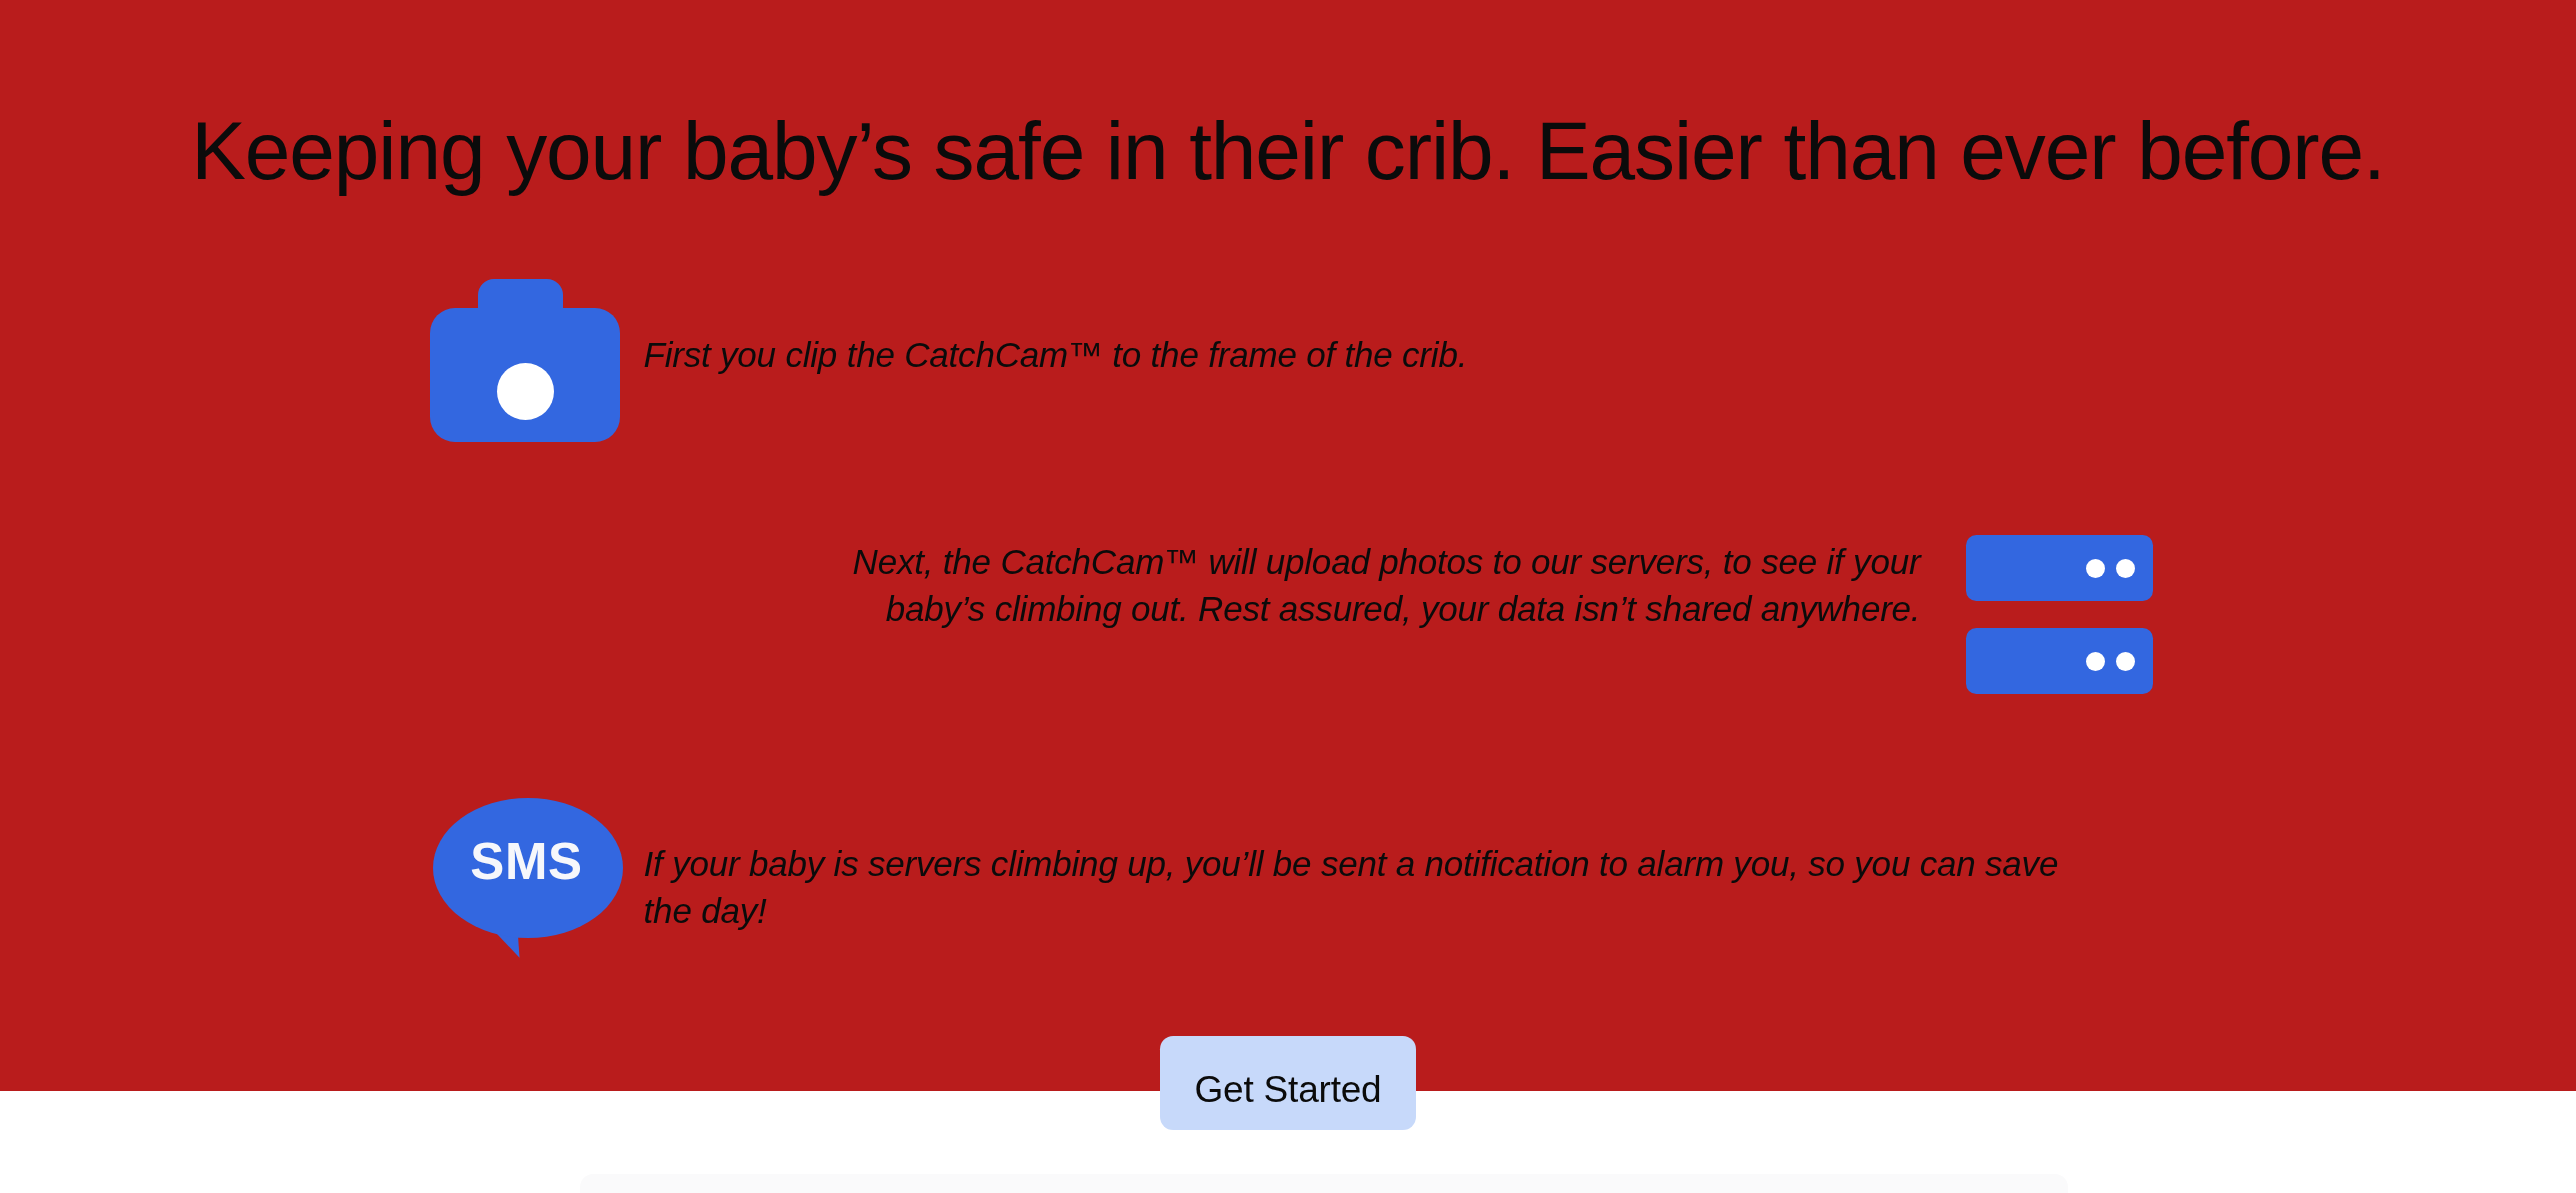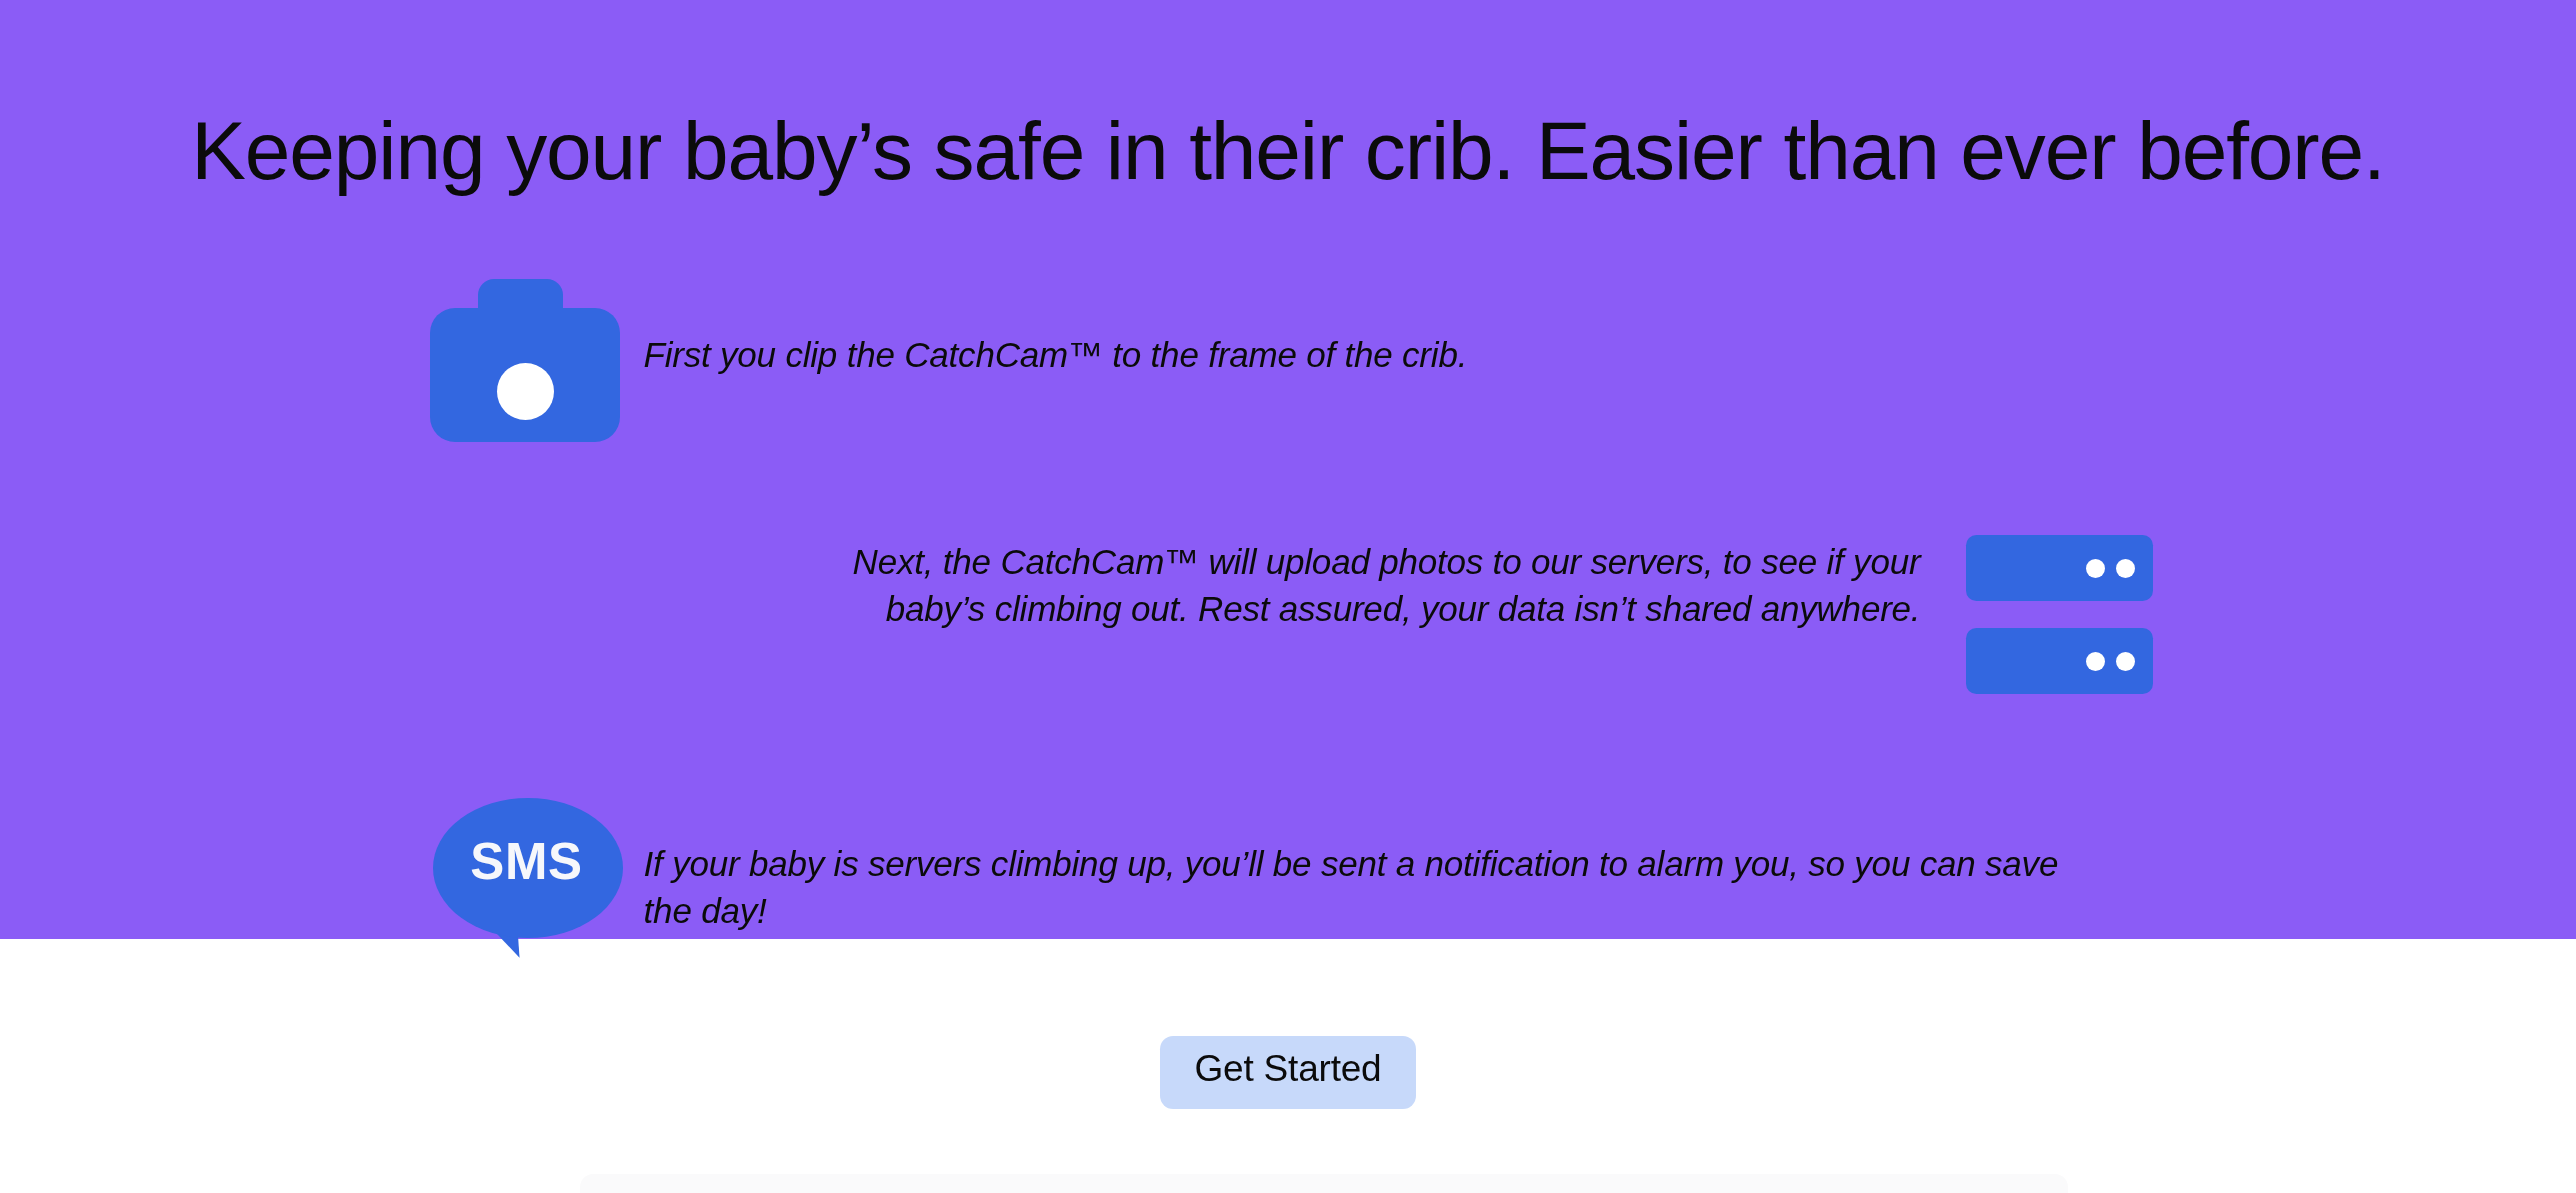--- a/index.html
+++ b/index.html
@@ -12,22 +12,22 @@
     height: 1193px;
     font-family: "Liberation Sans", sans-serif;
     color: #111111;
     overflow: hidden;
     position: relative;
   }
 
   .page {
     position: relative;
     width: 2576px;
-    height: 939px;
-    background: #8b5cf6;
+    height: 1091px;
+    background: #b91c1c;
   }
 
   
   .headline {
     position: absolute;
     left: 0;
     top: 46px;
     width: 2576px;
     text-align: center;
     font-size: 82px;
@@ -199,21 +199,21 @@
   }
   .cta-button {
     background: #c7d9fa;
     color: #0b0b0b;
     border: none;
     border-radius: 13.2px;
     font-family: "Liberation Sans", sans-serif;
     font-size: 37px;
     font-weight: 400;
     letter-spacing: -0.2px;
-    padding: 14px 34px 22px 34px;
+    padding: 35px 34px 22px 34px;
     cursor: pointer;
     line-height: 1;
   }
 
   
   .footer-panel {
     position: absolute;
     left: 580px;
     top: 1174px;
     width: 1488px;

